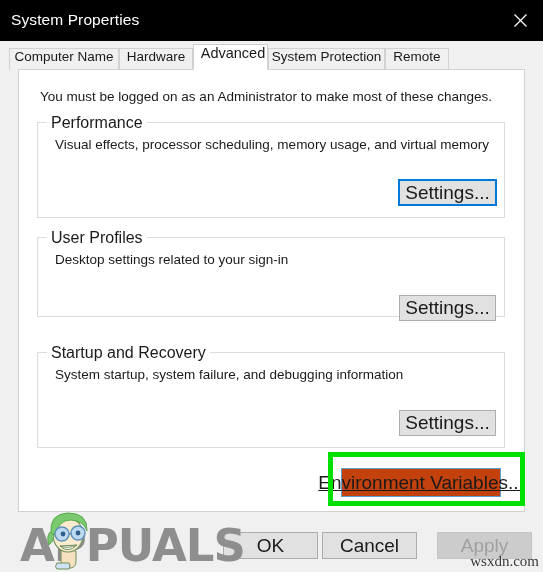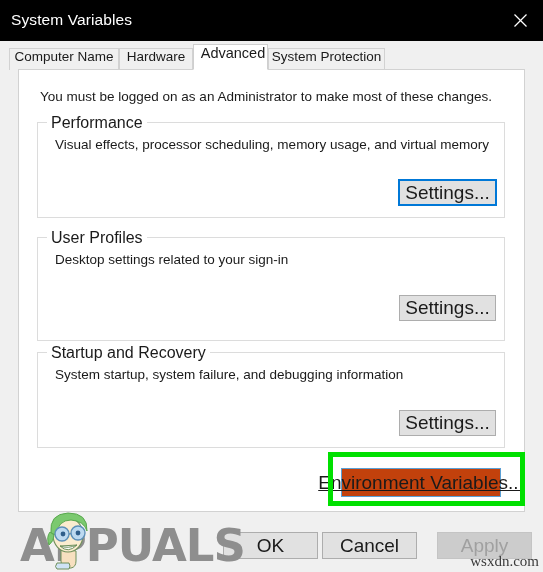--- a/index.html
+++ b/index.html
@@ -205,57 +205,60 @@
     z-index: 9;
     white-space: nowrap;
   }
 </style>
 </head>
 <body>
 
 <div id="window">
 
   <div id="titlebar">
-    <div id="title-text">System Variables</div>
+    <div id="title-text">System Properties</div>
     <div id="close-button">
       <svg width="15" height="15" viewBox="0 0 15 15" aria-hidden="true">
         <line x1="1.5" y1="1.5" x2="13.5" y2="13.5" stroke="#ffffff" stroke-width="1.3"></line>
         <line x1="13.5" y1="1.5" x2="1.5" y2="13.5" stroke="#ffffff" stroke-width="1.3"></line>
       </svg>
     </div>
   </div>
 
   <div id="tabstrip">
     <div class="tab" style="left:9px; width:110px;">
       <span>Computer Name</span>
     </div>
     <div class="tab" style="left:119px; width:74px;">
       <span>Hardware</span>
     </div>
     <div class="tab active" style="left:193px; width:75px;padding-left:12px;">
       <span>Advanced</span>
     </div>
     <div class="tab" style="left:268px; width:117px;">
       <span>System Protection</span>
+    </div>
+    <div class="tab" style="left:385px; width:64px;">
+      <span>Remote</span>
     </div>
   </div>
 
   <div id="panel">
 
     <div id="admin-note">You must be logged on as an Administrator to make most of these changes.</div>
 
     <div class="groupbox" style="left:18px; top:52px; width:468px; height:96px;">
       <div class="group-legend">Performance</div>
       <div class="group-desc">Visual effects, processor scheduling, memory usage, and virtual memory</div>
       <button class="btn focused" style="left:360px; top:56px; width:99px; height:27px;">
         <span>Settings...</span>
       </button>
     </div>
 
-    <div class="groupbox" style="left:18px; top:167px; width:468px; height:104px;">
+    <div class="groupbox" style="left:18px; top:167px; width:468px; height:80px;">
       <div class="group-legend">User Profiles</div>
       <div class="group-desc">Desktop settings related to your sign-in</div>
       <button class="btn" style="left:361px; top:57px; width:97px; height:26px;">
         <span>Settings...</span>
       </button>
     </div>
 
     <div class="groupbox" style="left:18px; top:282px; width:468px; height:96px;">
       <div class="group-legend">Startup and Recovery</div>
       <div class="group-desc">System startup, system failure, and debugging information</div>

